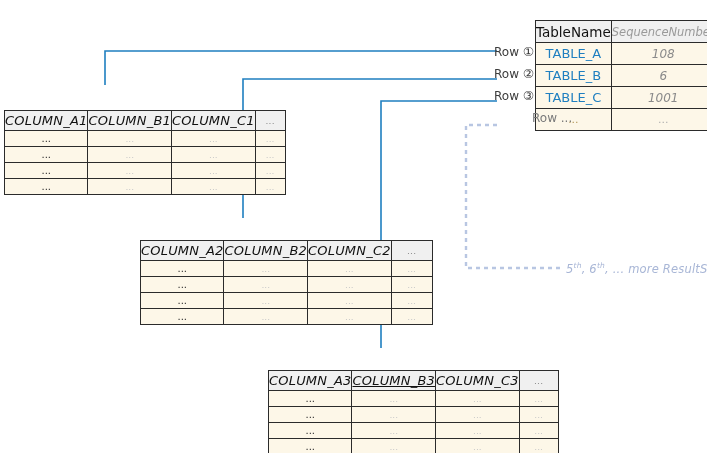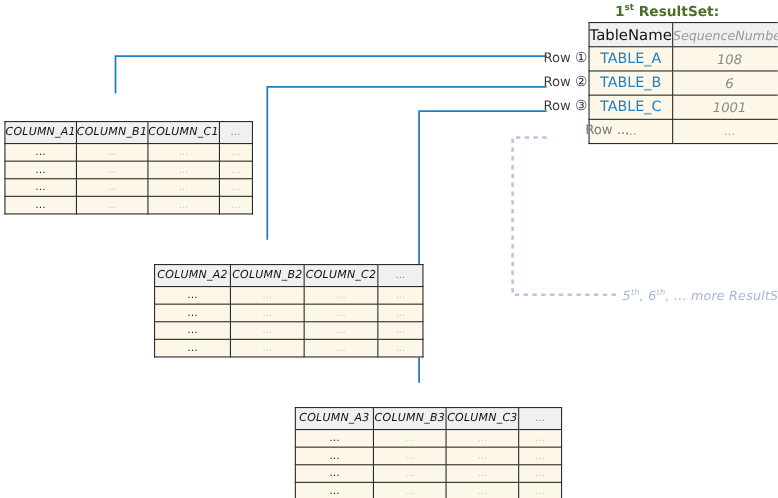--- a/index.html
+++ b/index.html
@@ -57,34 +57,34 @@
   #tbl1 th,#tbl1 td{height:21px;}
   #tbl1 th.c1{width:73px;font-size:13.5px;color:#111;font-family:"DejaVu Sans","Liberation Sans",sans-serif;}
   #tbl1 th.c2{width:96px;font-size:11.5px;color:#9a9a9a;font-style:italic;}
   #tbl1 td.v1{color:#1f7fc0;font-size:13px;}
   #tbl1 td.v2{color:#8a8a8a;font-size:12px;font-style:italic;}
   #tbl1 td.dots{color:#b49a5e;font-size:11px;}
   #tbl1 td.dots2{color:#b0b0b0;font-size:11px;}
 
   
   .coltbl th{
-    font-size:10px;font-weight:bold;font-style:italic;color:#111;
+    font-size:13px;font-weight:bold;font-style:italic;color:#111;
     height:19px;letter-spacing:0.2px;
   }
   .coltbl th.ell{font-size:9px;font-weight:normal;font-style:normal;color:#888;}
   .coltbl td{height:15px;}
   .coltbl td.a{color:#2b2b2b;font-size:10px;}
   .coltbl td.b{color:#c8c8c8;font-size:9px;}
 
   #tbl2{left:4px;top:110px;}
   #tbl2 .w1{width:63px;}#tbl2 .w2{width:60px;}#tbl2 .w3{width:60px;}#tbl2 .w4{width:29px;}
   #tbl3{left:140px;top:240px;}
   #tbl3 .w1{width:68px;}#tbl3 .w2{width:66px;}#tbl3 .w3{width:66px;}#tbl3 .w4{width:40px;}
   #tbl4{left:268px;top:370px;}
-  #tbl4 .w1{width:70px;}#tbl4 .w2{width:65px;}#tbl4 .w3{width:65px;}#tbl4 .w4{width:38px;}
+  #tbl4 .w1{width:70px;}#tbl4 .w2{width:65px;text-decoration:underline;}#tbl4 .w3{width:65px;}#tbl4 .w4{width:38px;}
 
   
   .rowlbl{
     position:absolute;white-space:nowrap;
     font-size:12px;color:#3d3d3d;
     font-family:"DejaVu Sans","Liberation Sans",sans-serif;
   }
   .rowlbl .circ{font-size:12.5px;}
   .rowlbl.muted{color:#7a7a7a;}
 
@@ -105,24 +105,20 @@
 
     <path d="M105,85 L105,51 L497,51" fill="none" stroke="#1f7fc0" stroke-width="1.6"></path>
 
     <path d="M243,218 L243,79 L497,79" fill="none" stroke="#1f7fc0" stroke-width="1.6"></path>
 
     <path d="M381,348 L381,101 L497,101" fill="none" stroke="#1f7fc0" stroke-width="1.6"></path>
 
     <path d="M497,125 L466,125 L466,268 L560,268" fill="none" stroke="#b8c6e2" stroke-width="2.4" stroke-dasharray="4,4" fill-opacity="0"></path>
   </svg>
 
-  <div class="rs-title t-green" style="left:559px;top:2px;">
-    <span class="num">1</span><sup>st</sup>
-    <span>ResultSet:</span>
-  </div>
 
   <table class="rs" id="tbl1">
     <thead>
       <tr>
         <th class="c1">TableName</th>
         <th class="c2">SequenceNumber</th>
       </tr>
     </thead>
     <tbody>
       <tr>

